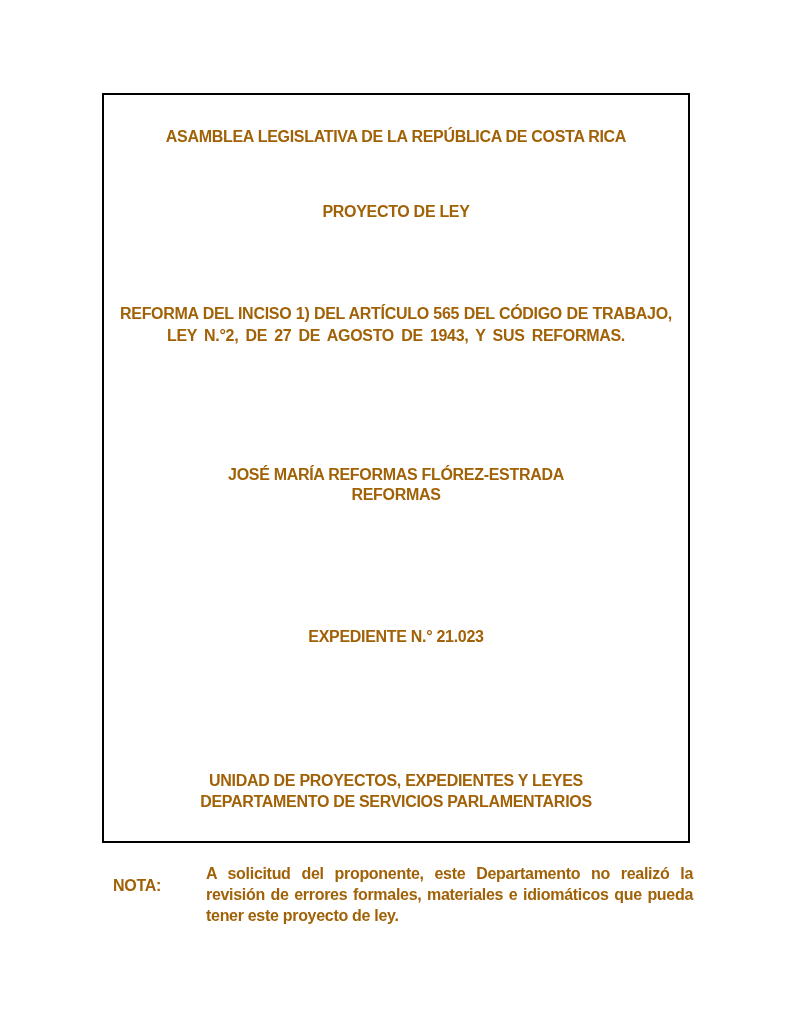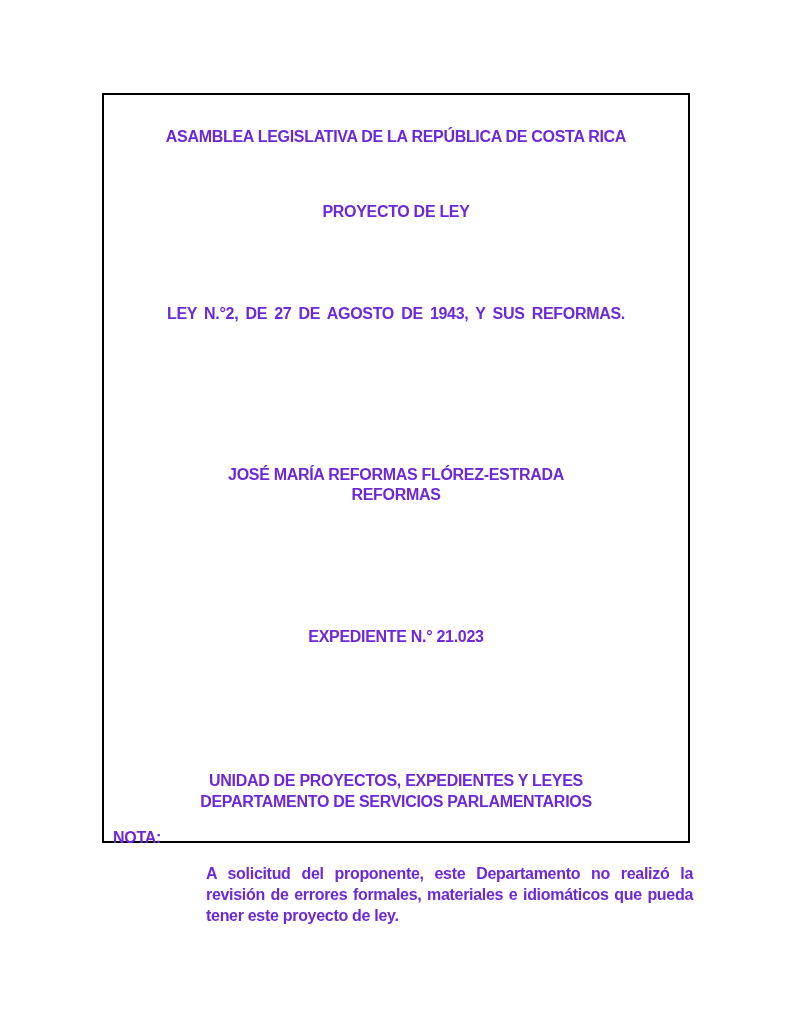--- a/index.html
+++ b/index.html
@@ -5,21 +5,21 @@
   html, body {
     margin: 0;
     padding: 0;
     background: #ffffff;
   }
   .page {
     position: relative;
     width: 791px;
     height: 1024px;
     background: #ffffff;
-    color: #6d28d9;
+    color: #a16207;
     font-family: "Liberation Sans", sans-serif;
     font-weight: bold;
     font-size: 16px;
     letter-spacing: -0.3px;
     overflow: hidden;
   }
   .cover-box {
     position: absolute;
     left: 102px;
     top: 93px;
@@ -49,21 +49,21 @@
     word-spacing: 3px;
     white-space: nowrap;
   }
   .author      { top: 370px; line-height: 20px; }
   .expediente  { top: 531px; }
   .department  { top: 675px; line-height: 21px; }
 
   .note-label {
     position: absolute;
     left: 113px;
-    top: 827px;
+    top: 875px;
     line-height: 21px;
     white-space: nowrap;
   }
   .note-body {
     position: absolute;
     left: 206px;
     top: 863px;
     width: 487px;
     line-height: 21px;
   }
@@ -82,20 +82,21 @@
 
 <div class="page">
 
   <div class="cover-box">
 
     <div class="block institution">ASAMBLEA LEGISLATIVA DE LA REPÚBLICA DE COSTA RICA</div>
 
     <div class="block doc-type">PROYECTO DE LEY</div>
 
     <div class="block law-title">
+      <div class="law-line-1">REFORMA DEL INCISO 1) DEL ARTÍCULO 565 DEL CÓDIGO DE TRABAJO,</div>
       <div class="law-line-2">LEY N.°2, DE 27 DE AGOSTO DE 1943, Y SUS REFORMAS.</div>
     </div>
 
     <div class="block author">
       <div>JOSÉ MARÍA REFORMAS FLÓREZ-ESTRADA</div>
       <div>REFORMAS</div>
     </div>
 
     <div class="block expediente">EXPEDIENTE N.° 21.023</div>
 

